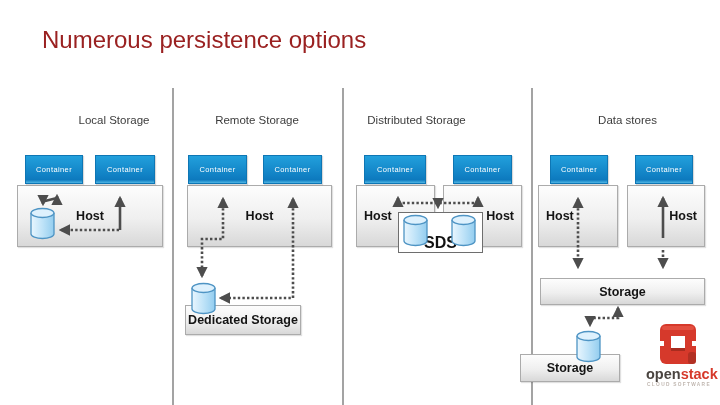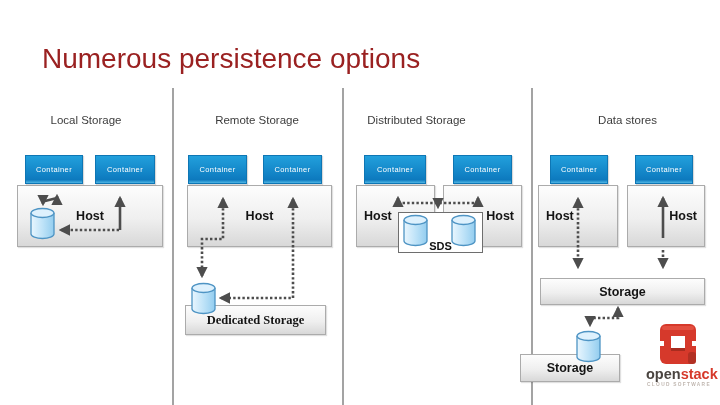--- a/index.html
+++ b/index.html
@@ -1,51 +1,51 @@
 <!DOCTYPE html>
 <html><head>
 <meta charset="utf-8">
 <style>
   html,body{margin:0;padding:0;background:#fff;}
   body{width:720px;height:405px;position:relative;overflow:hidden;
        font-family:"Liberation Sans","DejaVu Sans",sans-serif;}
   .abs{position:absolute;}
-  .title{left:42px;top:26px;font-size:28px;color:#9a2121;letter-spacing:0px;white-space:nowrap;margin-top:17px;}
+  .title{left:42px;top:26px;font-size:24px;color:#9a2121;letter-spacing:0px;white-space:nowrap;}
   .divider{top:88px;height:317px;width:2px;background:#a3a3a3;}
   .col-header{top:112px;height:16px;font-size:11.5px;color:#3c3c3c;text-align:center;line-height:16px;}
   .gbox{background:linear-gradient(180deg,#fdfdfd 0%,#efefef 55%,#d8d8d8 100%);
         border:1px solid #ababab;box-sizing:border-box;box-shadow:1px 1px 1px rgba(0,0,0,0.12);padding-left:43px;}
   .gbox .lbl{position:absolute;inset:0;display:flex;align-items:center;justify-content:center;
         font-weight:700;font-size:12.5px;color:#141414;}
   .gbox .lbl.left{justify-content:flex-start;padding-left:7px;}
   .gbox .lbl.right{justify-content:flex-end;padding-right:7px;}
   .cbox{background:linear-gradient(180deg,#22a0dc 0%,#0f7ec2 78%,#0d79bd 88%,#4fb6e6 100%);
         border:1px solid #0e76b4;box-sizing:border-box;height:29px;top:155px;
         display:flex;align-items:center;justify-content:center;box-shadow:1px 1px 1px rgba(0,0,0,0.15);}
   .cbox span{color:#fff;font-size:7.5px;letter-spacing:0.4px;}
   .sdsbox{background:#fff;border:1px solid #6e6e6e;box-sizing:border-box;}
   .sdsbox span{position:absolute;bottom:0px;left:0;right:0;text-align:center;
-        font-weight:700;font-size:11px;color:#111;}
+        font-weight:700;font-size:16px;color:#111;}
   svg.overlay{position:absolute;left:0;top:0;pointer-events:none;}
   .logo-word{left:646px;top:366px;width:66px;text-align:left;font-weight:700;font-size:14.5px;white-space:nowrap;}
   .logo-word .o1{color:#4a4440;}
   .logo-word .o2{color:#d6392b;}
   .logo-tag{left:644px;top:382px;width:70px;text-align:center;font-size:4.8px;color:#c0b7b0;
         letter-spacing:1.3px;font-weight:700;white-space:nowrap;}
 </style>
 </head>
 <body>
 
 <div class="abs title">Numerous persistence options</div>
 
 <div class="abs divider" style="left:172px;"></div>
 <div class="abs divider" style="left:342px;"></div>
 <div class="abs divider" style="left:531px;"></div>
 
-<div class="abs col-header" style="left:0px;width:172px;">Local Storage</div>
+<div class="abs col-header" style="left:0px;width:172px;padding-left:28px;">Local Storage</div>
 <div class="abs col-header" style="left:172px;width:170px;">Remote Storage</div>
 <div class="abs col-header" style="left:342px;width:149px;">Distributed Storage</div>
 <div class="abs col-header" style="left:531px;width:193px;">Data stores</div>
 
 <div class="abs gbox" style="left:17px;top:185px;width:146px;height:62px;">
   <span class="lbl">Host</span>
 </div>
 <div class="abs gbox" style="left:187px;top:185px;width:145px;height:62px;">
   <span class="lbl">Host</span>
 </div>
@@ -55,21 +55,21 @@
 <div class="abs gbox" style="left:443px;top:185px;width:79px;height:62px;">
   <span class="lbl right">Host</span>
 </div>
 <div class="abs gbox" style="left:538px;top:185px;width:80px;height:62px;">
   <span class="lbl left">Host</span>
 </div>
 <div class="abs gbox" style="left:627px;top:185px;width:78px;height:62px;">
   <span class="lbl right">Host</span>
 </div>
 
-<div class="abs gbox" style="left:185px;top:305px;width:141px;height:30px;font-family:Liberation Serif, serif;">
+<div class="abs gbox" style="left:185px;top:305px;width:116px;height:30px;">
   <span class="lbl">Dedicated Storage</span>
 </div>
 <div class="abs gbox" style="left:540px;top:278px;width:165px;height:27px;">
   <span class="lbl">Storage</span>
 </div>
 <div class="abs gbox" style="left:520px;top:354px;width:100px;height:28px;">
   <span class="lbl">Storage</span>
 </div>
 
 <div class="abs sdsbox" style="left:398px;top:212px;width:85px;height:41px;">

